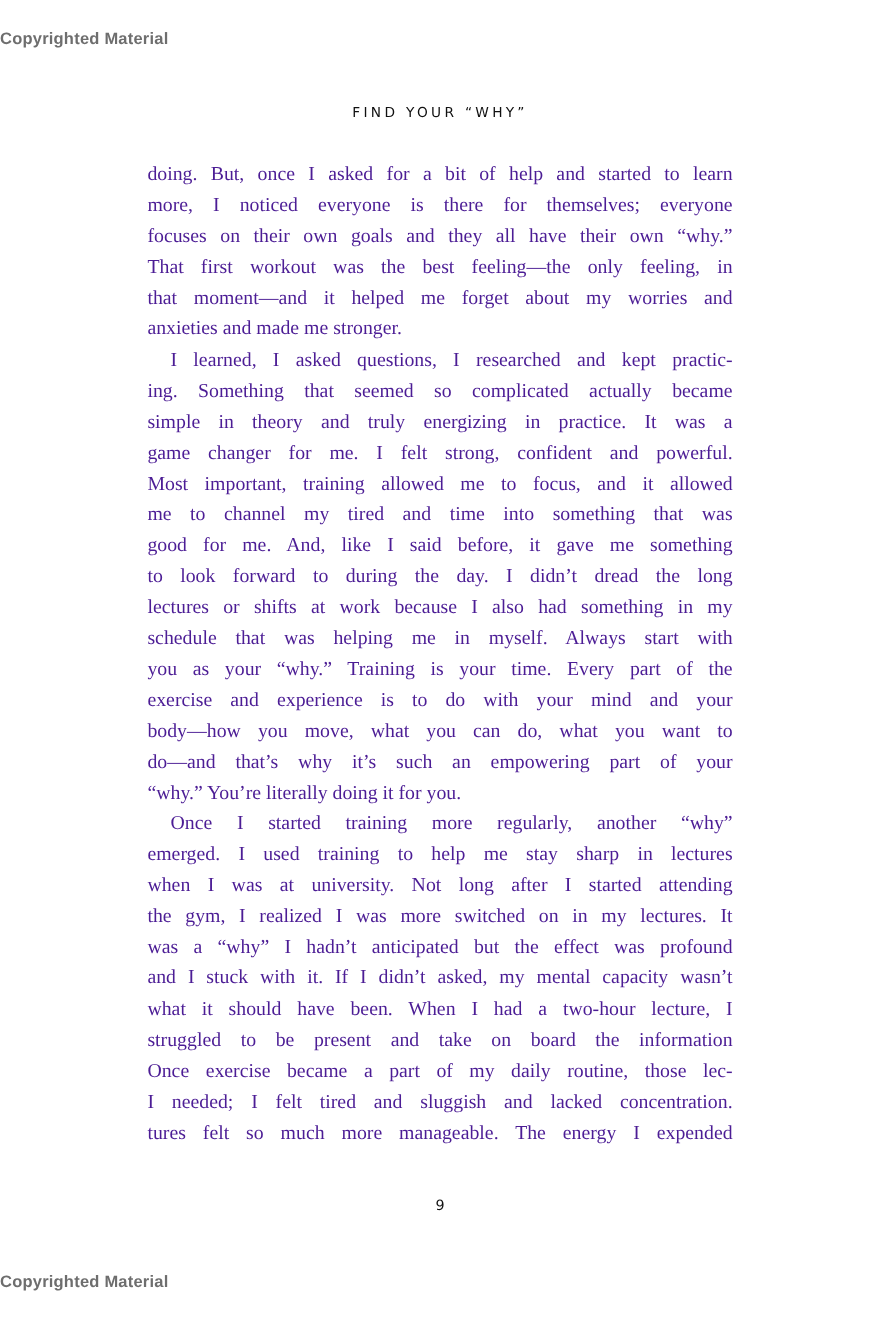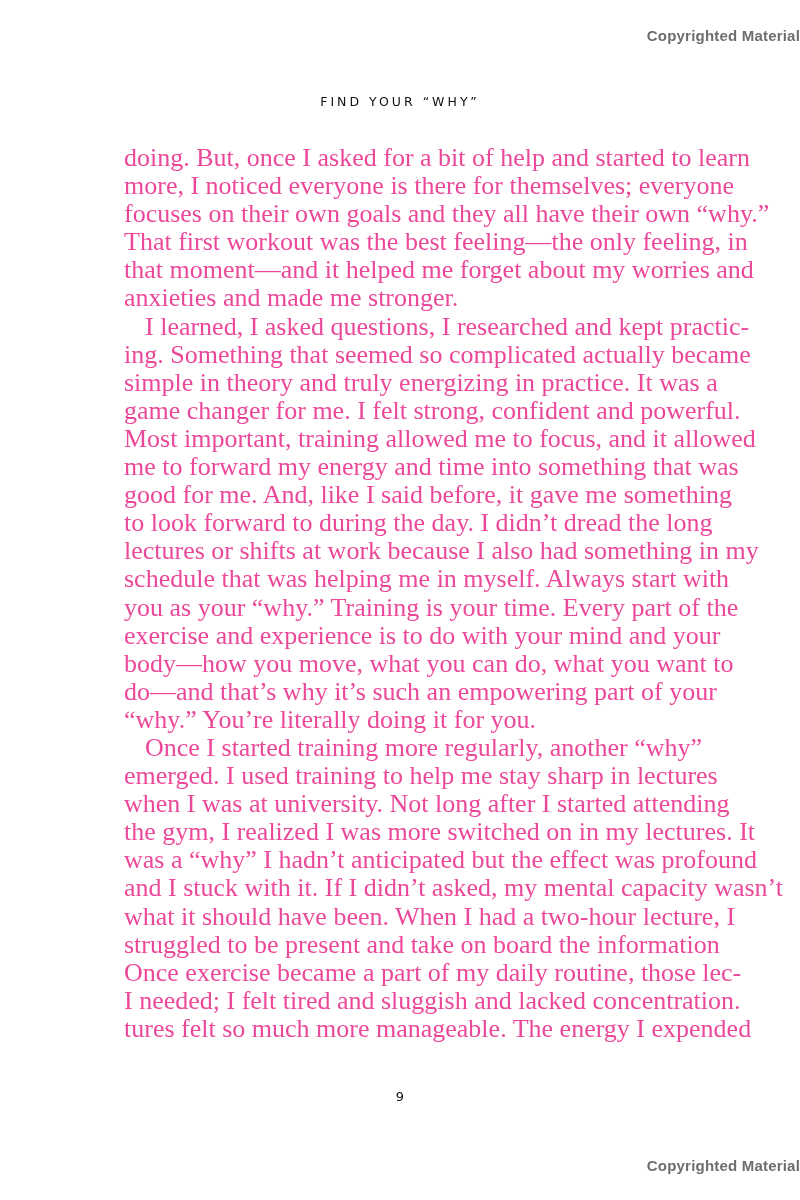--- a/index.html
+++ b/index.html
@@ -1,32 +1,32 @@
 <!DOCTYPE html>
 <html><head>
   <meta charset="utf-8">
   <style>
     html, body { margin: 0; padding: 0; background: #ffffff; }
     body { width: 800px; height: 1200px; position: relative; overflow: hidden; }
     .watermark {
-      position: absolute; left: 0; width: 800px; text-align: right;
+      position: absolute; left: 0; width: 800px; text-align: left;
       font-family: "Liberation Sans", sans-serif; font-weight: bold;
       font-size: 15px; color: #6e6e6e; letter-spacing: 0.2px;
     }
     .wm-top { top: 27px; }
     .wm-bottom { top: 1157px; }
     .running-head {
       position: absolute; top: 94px; left: 0; width: 800px; text-align: center;
       font-family: "DejaVu Sans", sans-serif; font-size: 12.5px;
       letter-spacing: 3px; color: #111;
     }
     .body-text {
-      position: absolute; top: 144px; left: 124px; width: 532px;
-      font-family: "Liberation Serif", serif; font-size: 26px;
-      line-height: 28.1px; color: #ec4899;
+      position: absolute; top: 144px; left: 134px; width: 532px;
+      font-family: "Liberation Serif", serif; font-size: 18px;
+      line-height: 28.1px; color: #4c1d95;
     }
     .line { display: block; white-space: nowrap; text-align: justify; text-align-last: justify; height: 28.1px; }
     .line.last { text-align-last: left; }
     .line.indent { padding-left: 21px; }
     .page-number {
       position: absolute; top: 1089px; left: 0; width: 800px; text-align: center;
       font-family: "DejaVu Sans", sans-serif; font-size: 13px; color: #111;
     }
   </style>
 </head>
@@ -44,21 +44,21 @@
       <span class="line">That first workout was the best feeling—the only feeling, in</span>
       <span class="line">that moment—and it helped me forget about my worries and</span>
       <span class="line last">anxieties and made me stronger.</span>
     </div>
     <div>
       <span class="line indent">I learned, I asked questions, I researched and kept practic-</span>
       <span class="line">ing. Something that seemed so complicated actually became</span>
       <span class="line">simple in theory and truly energizing in practice. It was a</span>
       <span class="line">game changer for me. I felt strong, confident and powerful.</span>
       <span class="line">Most important, training allowed me to focus, and it allowed</span>
-      <span class="line">me to forward my energy and time into something that was</span>
+      <span class="line">me to channel my tired and time into something that was</span>
       <span class="line">good for me. And, like I said before, it gave me something</span>
       <span class="line">to look forward to during the day. I didn’t dread the long</span>
       <span class="line">lectures or shifts at work because I also had something in my</span>
       <span class="line">schedule that was helping me in myself. Always start with</span>
       <span class="line">you as your “why.” Training is your time. Every part of the</span>
       <span class="line">exercise and experience is to do with your mind and your</span>
       <span class="line">body—how you move, what you can do, what you want to</span>
       <span class="line">do—and that’s why it’s such an empowering part of your</span>
       <span class="line last">“why.” You’re literally doing it for you.</span>
     </div>

